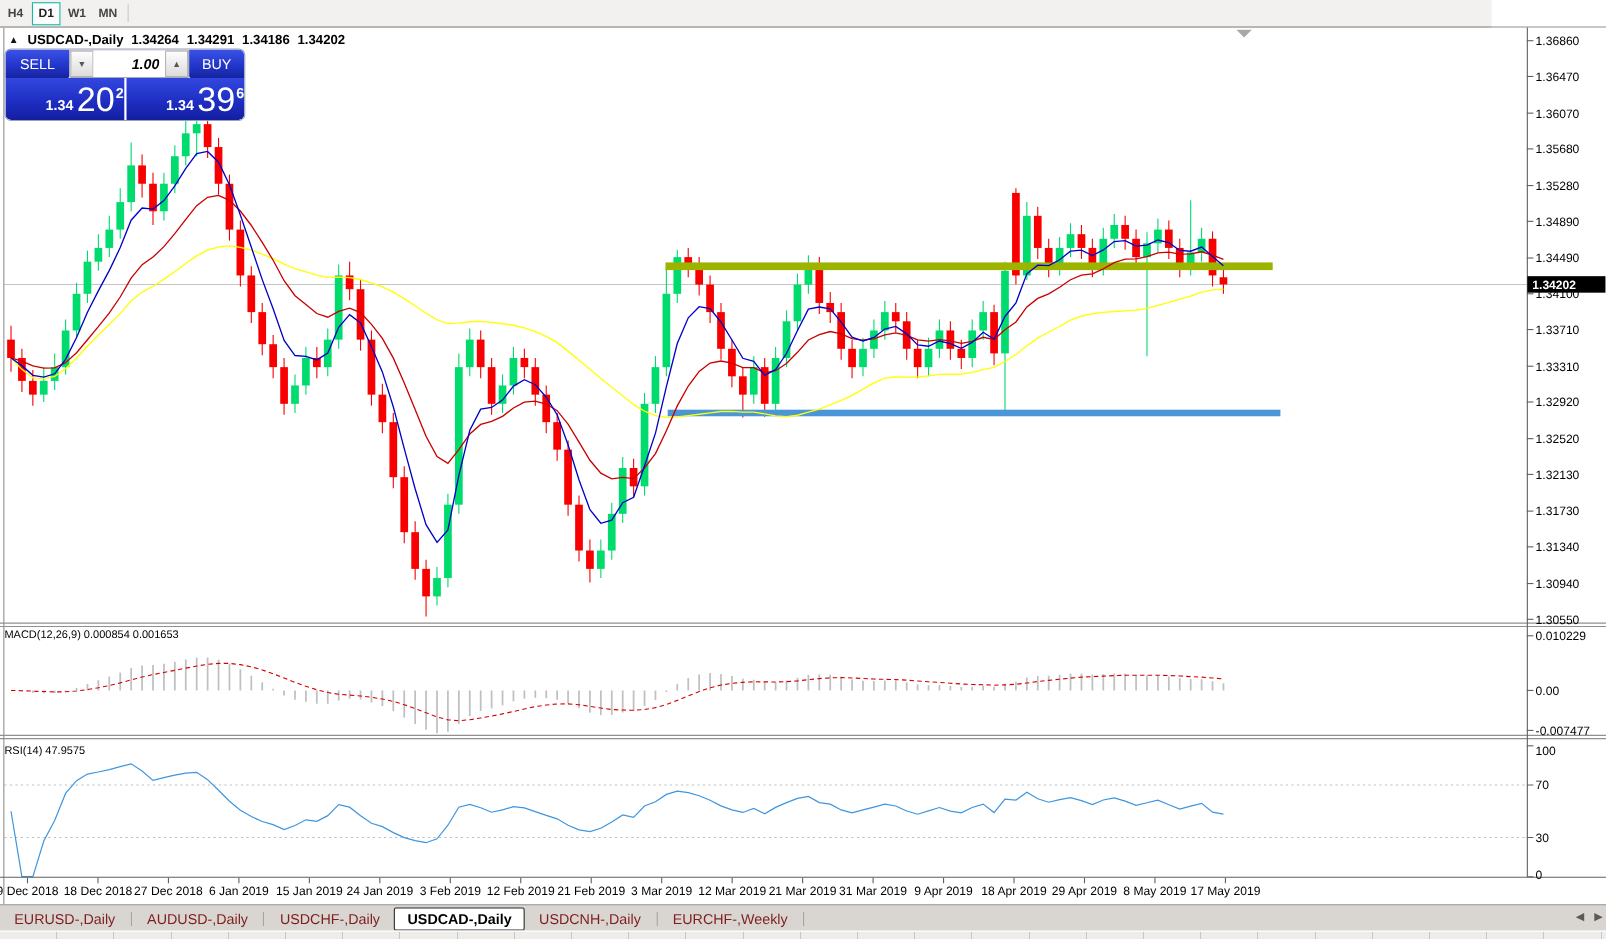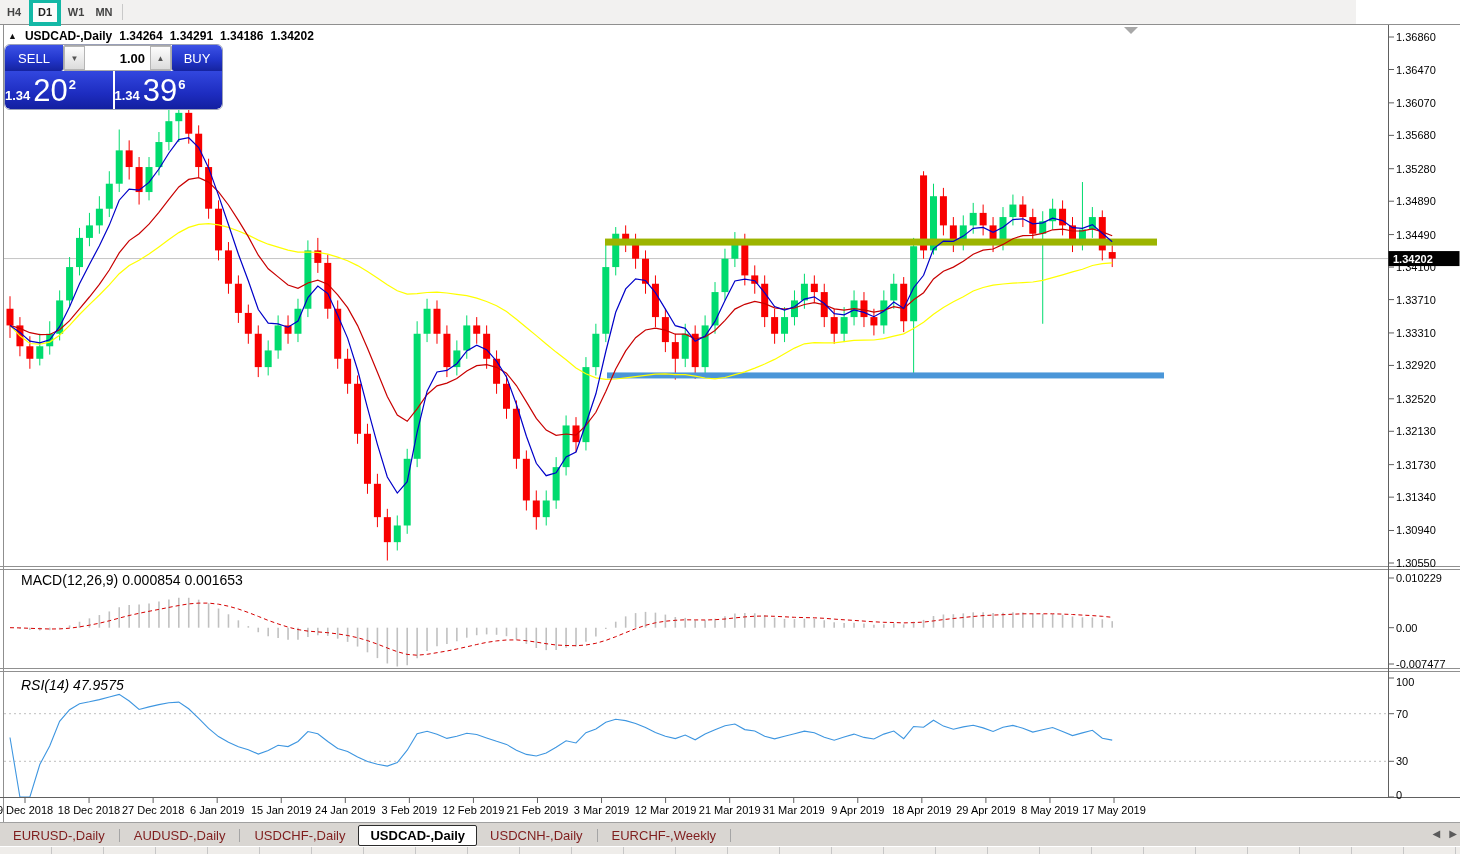--- a/index.html
+++ b/index.html
@@ -3,21 +3,21 @@
 <meta charset="utf-8">
 <style>
   html,body{margin:0;padding:0;background:#fff;}
   #app{position:relative;width:1460px;height:854px;overflow:hidden;background:#fff;
        font-family:"Liberation Sans","DejaVu Sans",sans-serif;-webkit-font-smoothing:antialiased;}
   
   #toolbar{position:absolute;left:0;top:0;width:1356px;height:24px;background:#f2f1f0;
            border-bottom:1px solid #8f8f8f;display:flex;align-items:center;z-index:5;}
   .tf-btn{min-width:24px;height:19px;margin:0 1px;display:flex;align-items:center;justify-content:center;
           font-size:11px;font-weight:700;color:#444;border:1px solid transparent;cursor:default;}
-  .tf-btn.active{background:#fcfcfc;border:4px solid #14b8a6;color:#222;}
+  .tf-btn.active{background:#fcfcfc;border:1px solid #14b8a6;color:#222;}
   .tb-sep{width:1px;height:16px;background:#c9c9c9;margin:0 4px;}
   
   #chart-svg{position:absolute;left:0;top:0;z-index:1;}
   
   #chart-header{position:absolute;left:8px;top:29px;z-index:4;font-size:12px;font-weight:700;color:#000;
                 display:flex;align-items:center;gap:7px;}
   #chart-header .num{font-weight:700;text-align:right;}
   #collapse-arrow{font-size:9px;margin-right:1px;color:#111;}
   
   #trade-panel{position:absolute;left:4px;top:44px;width:219px;height:66px;z-index:4;
@@ -27,33 +27,33 @@
   .tp-btn{flex:0 0 58px;display:flex;align-items:center;justify-content:center;color:#fff;
           font-size:13px;font-weight:400;background:linear-gradient(180deg,#3c52e6 0%,#2236cc 55%,#15239f 100%);
           cursor:pointer;}
   #tp-sell{border-radius:5px 0 2px 0;}
   #tp-buy{flex:1 1 auto;border-radius:0 5px 0 2px;}
   #tp-spinner{flex:0 0 104px;display:flex;border:1px solid #a9a9a9;background:#fff;box-sizing:border-box;
               border-radius:2px;margin:0;}
   .sp-btn{width:19px;display:flex;align-items:center;justify-content:center;font-size:8px;color:#555;
           background:linear-gradient(180deg,#fdfdfd,#dcdcdc);border:1px solid #b5b5b5;cursor:pointer;}
   #tp-vol{width:60px;border:none;outline:none;text-align:right;font-size:13px;font-weight:700;color:#000;
-          font-family:"Liberation Sans",sans-serif;padding:0 5px 0 0;}
+          font-family:"Liberation Sans",sans-serif;padding:0 5px 0 0;font-style:italic;}
   #tp-bottom{display:flex;flex:1 1 auto;gap:2px;background:#fff;}
-  .tp-quote{flex:1 1 50%;display:flex;align-items:center;justify-content:flex-start;color:#fff;
+  .tp-quote{flex:1 1 50%;display:flex;align-items:center;justify-content:flex-end;color:#fff;
             background:linear-gradient(180deg,#3247df 0%,#1d2cc0 60%,#131fa0 100%);cursor:pointer;}
   #tp-quote-sell{border-radius:0 0 0 5px;}
   #tp-quote-buy{border-radius:0 0 5px 0;}
   .q-small{font-size:13px;font-weight:700;margin-right:3px;margin-top:10px;}
   .q-big{font-size:31px;font-weight:400;line-height:1;}
   .q-sup{font-size:13px;font-weight:700;margin-top:-12px;margin-left:1px;}
   
-  .pane-label{position:absolute;left:21px;z-index:3;font-size:14px;color:#000;}
+  .pane-label{position:absolute;left:4px;z-index:3;font-size:10px;color:#000;}
   #macd-label{top:572px;}
-  #rsi-label{top:677px;font-style:italic;}
+  #rsi-label{top:677px;}
   
   #tab-bar{position:absolute;left:0;top:822px;width:1460px;height:24px;background:#d9d6d2;
            border-top:1px solid #a0a0a0;display:flex;align-items:center;z-index:5;}
   .sym-tab{padding:2px 13px;font-size:13px;color:#7f1d1d;white-space:nowrap;cursor:pointer;}
   .sym-tab.active{background:#fff;border:1px solid #2b2b2b;border-radius:2px;color:#000;font-weight:700;
                   padding:2px 11px;}
   .tab-div{width:1px;height:13px;background:#a5a5a5;margin:0 1px;}
   #tab-arrows{position:absolute;right:3px;top:4px;display:flex;gap:9px;}
   .tab-arrow{font-size:10px;color:#5a5a5a;cursor:pointer;line-height:14px;}
   

